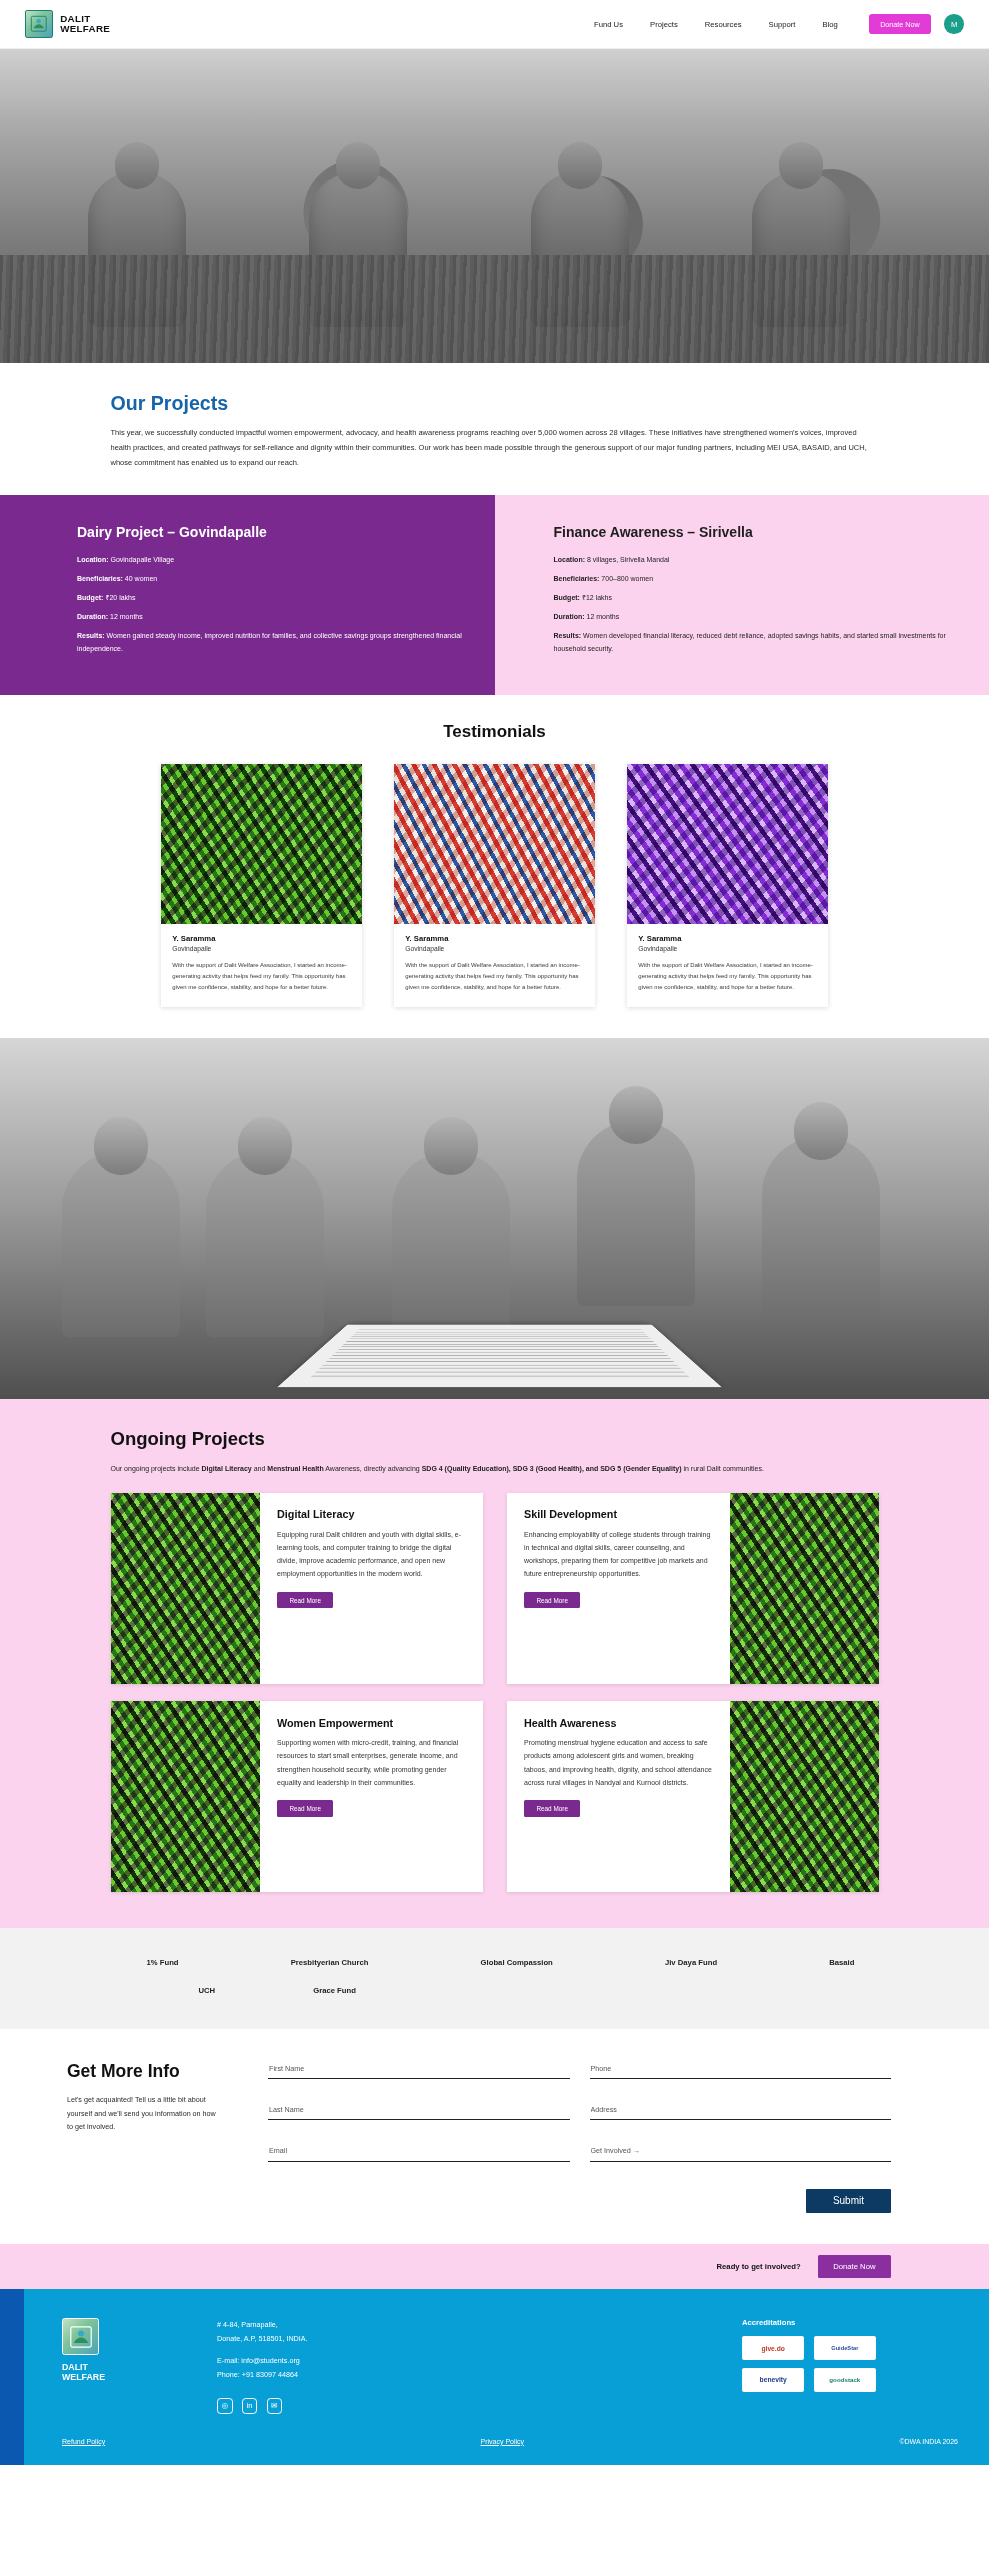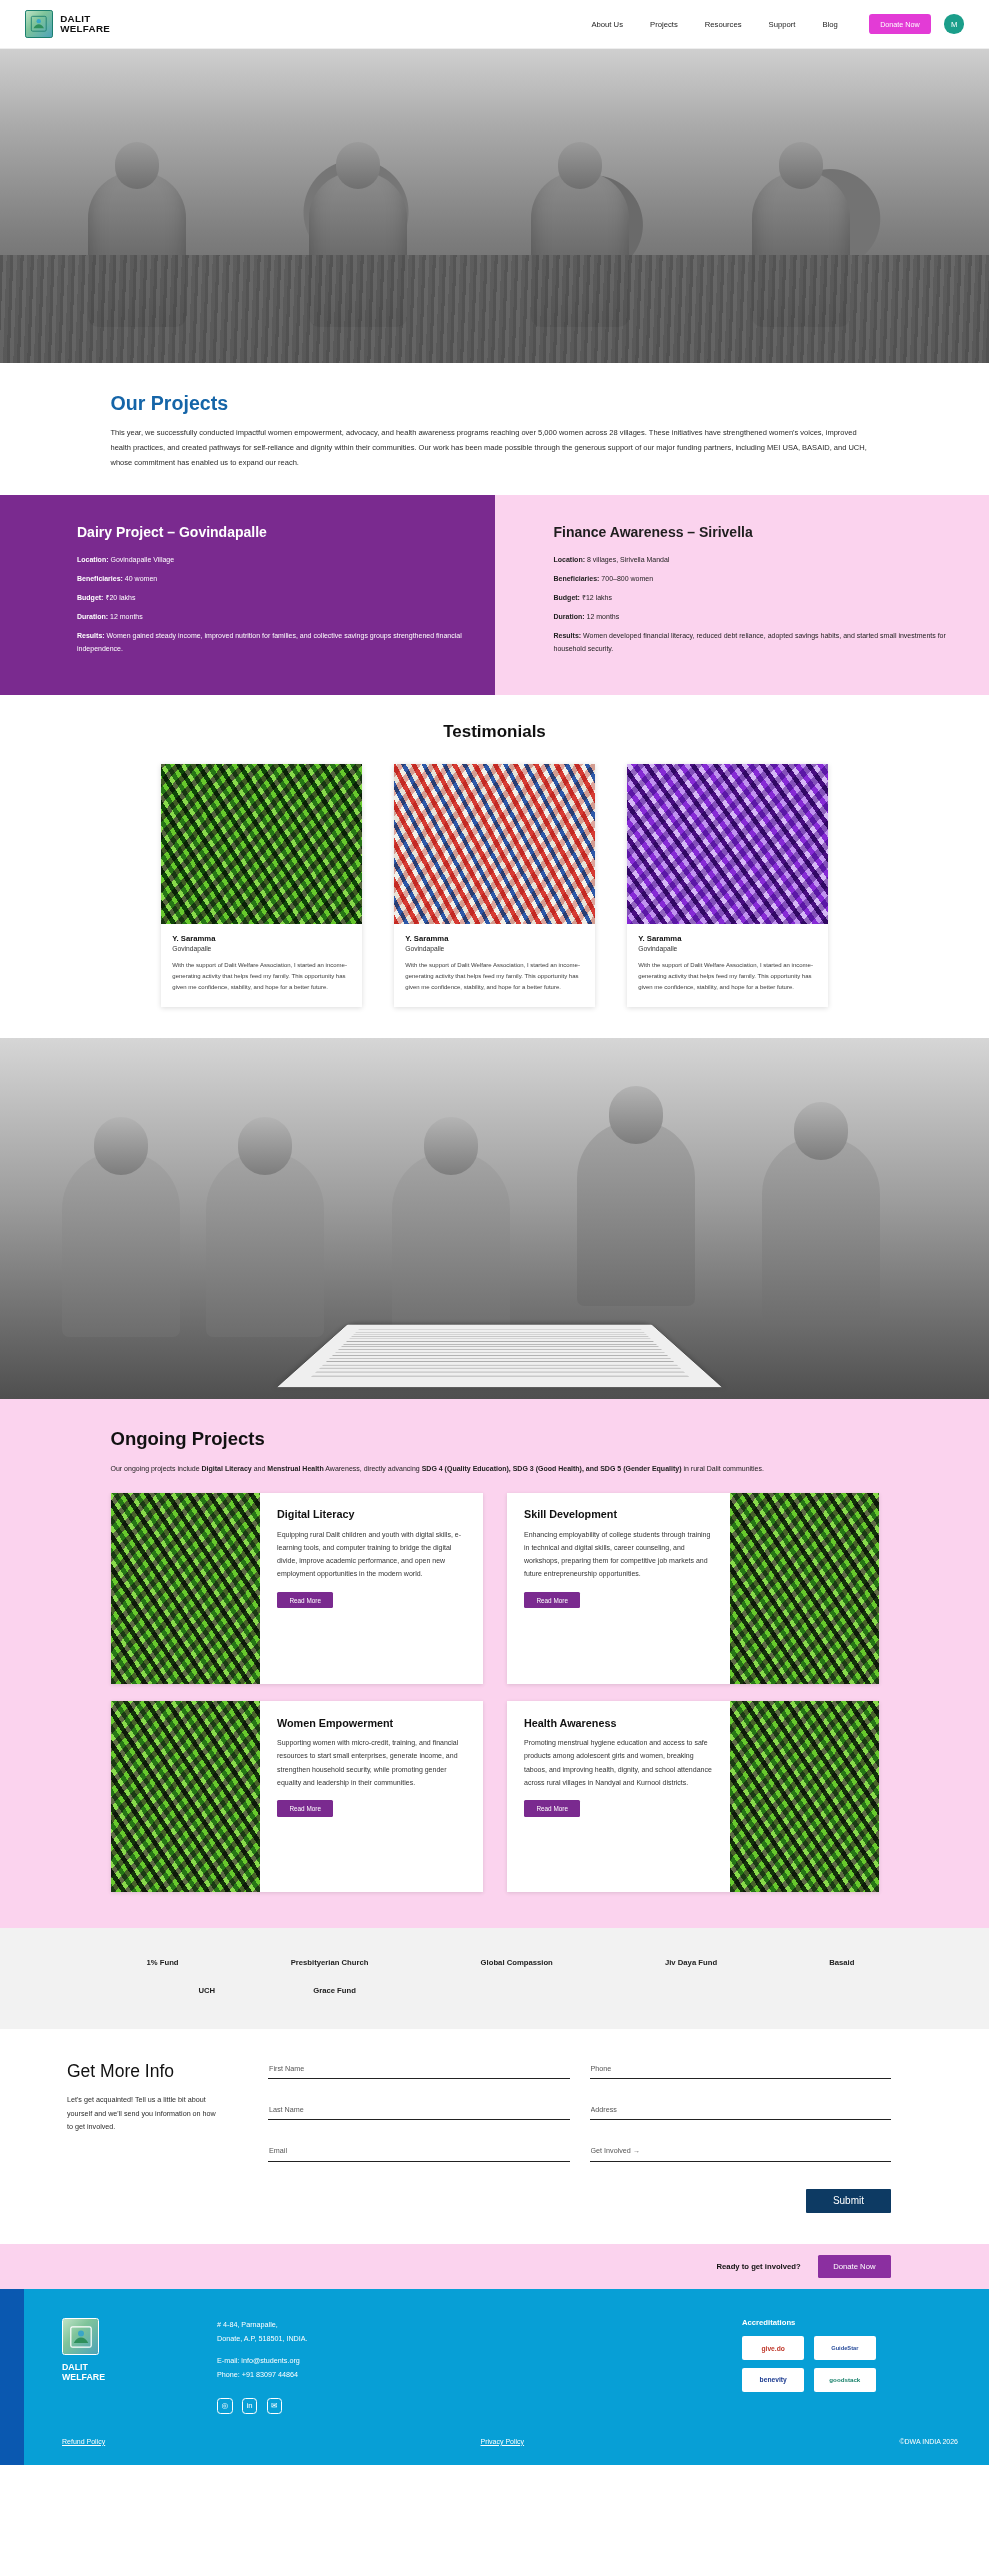--- a/index.html
+++ b/index.html
@@ -204,21 +204,21 @@
   .partner-row {
     display: flex; justify-content: space-between; align-items: center;
     padding: 0 24px 0 36px; font-size: 7.7px; font-weight: bold; color: #222;
   }
   .partner-row.second { justify-content: flex-start; gap: 98px; padding-left: 88px; margin-top: 18.5px; }
 
   
   .getinfo { background: #fff; padding: 32px 0 31px; }
   .gi-flex { display: flex; gap: 46px; }
   .gi-left { width: 222px; padding-left: 67px; }
-  .gi-left h2 { font-size: 17.5px; font-weight: normal; color: #111; margin-bottom: 11.3px; }
+  .gi-left h2 { font-size: 17.5px; font-weight: bold; color: #111; margin-bottom: 11.3px; }
   .gi-left p { font-size: 7.2px; line-height: 1.9; color: #2b2b2b; }
   .gi-right { flex: 1; padding-right: 98px; }
   .field-grid { display: grid; grid-template-columns: 1fr 1fr; gap: 23px 20px; }
   .field { position: relative; }
   .field input {
     width: 100%; border: none; border-bottom: 0.5px solid #222;
     padding: 3.1px 1px 5.2px; font-size: 7.2px; color: #111;
     font-family: "Liberation Sans", sans-serif; background: transparent; outline: none;
   }
   .field input::placeholder { color: #555; }
@@ -289,21 +289,21 @@
         <circle cx="20" cy="14" r="5" fill="#3aa6c8"></circle>
       </svg>
     </div>
     <div class="brand-text">
       <span>DALIT</span>
       <span>WELFARE</span>
     </div>
   </div>
 
   <nav class="nav-links">
-    <a href="#">About Us</a>
+    <a href="#">Fund Us</a>
     <a href="#">Projects</a>
     <a href="#">Resources</a>
     <a href="#">Support</a>
     <a href="#">Blog</a>
   </nav>
 
   <div class="nav-right">
     <button class="donate-btn">Donate Now</button>
     <div class="avatar">M</div>
   </div>

